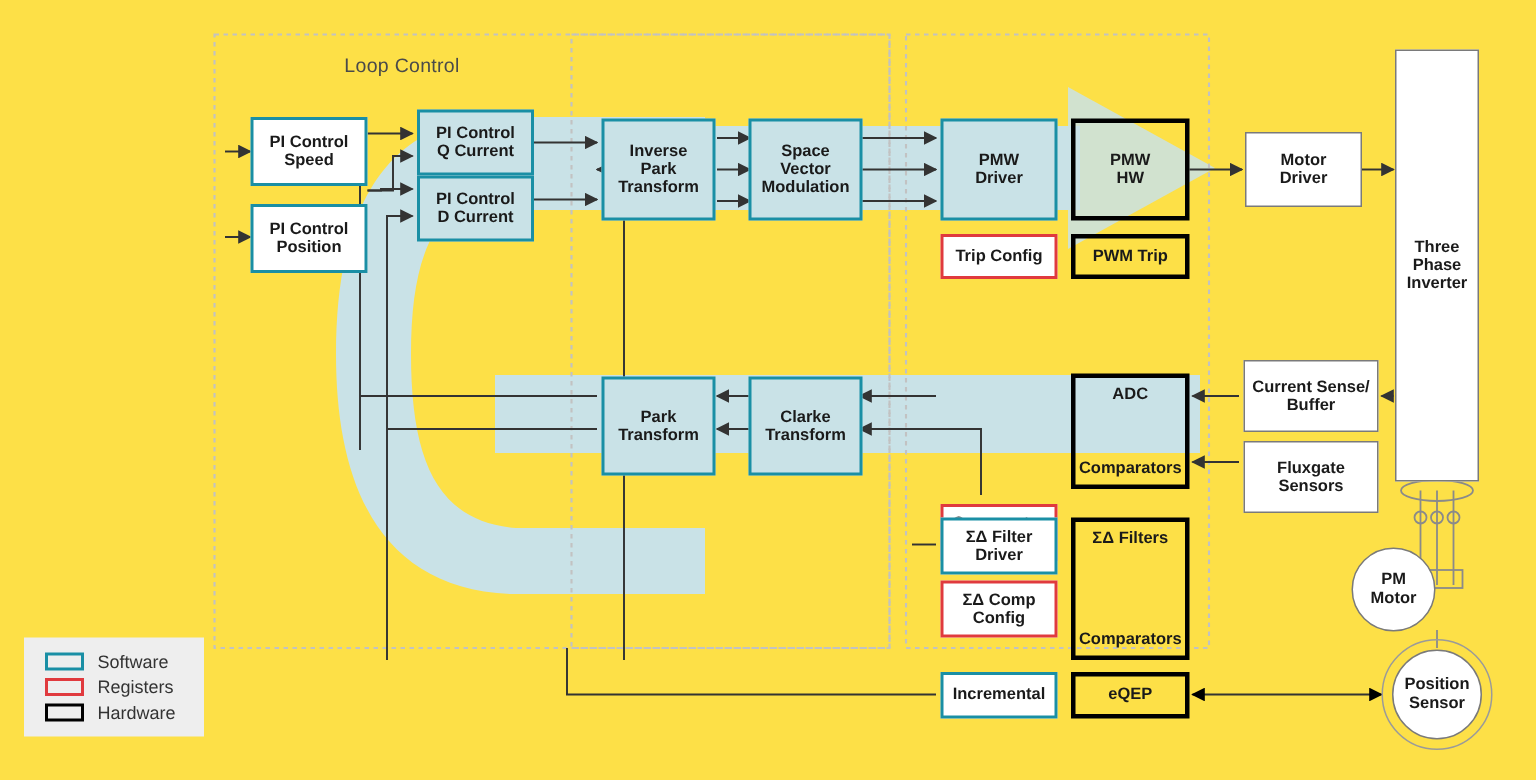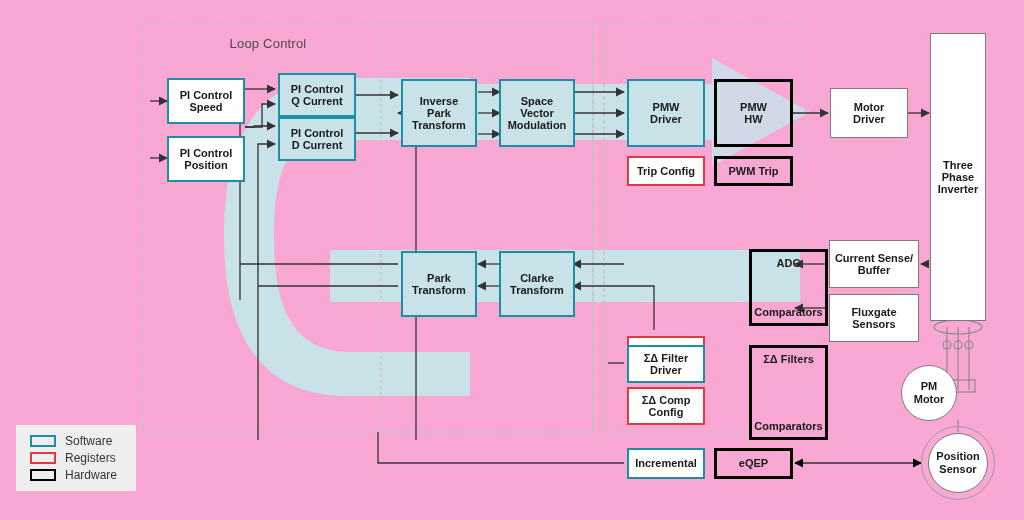--- a/index.html
+++ b/index.html
@@ -1,26 +1,26 @@
 <!DOCTYPE html>
 <html><head>
 <meta charset="utf-8">
 <style>
   html,body{margin:0;padding:0;background:#ffffff;}
   body{font-family:"Liberation Sans","DejaVu Sans",sans-serif;}
-  #stage{position:relative;width:1024px;height:520px;background:#f9a8d4;overflow:hidden;}
+  #stage{position:relative;width:1024px;height:520px;background:#fde047;overflow:hidden;}
   #stage svg{position:absolute;left:0;top:0;}
   .sect-title{position:absolute;font-size:13px;color:#4a4a4a;font-weight:400;text-align:center;letter-spacing:.2px;}
   .blk{position:absolute;box-sizing:border-box;display:flex;flex-direction:column;align-items:center;justify-content:center;text-align:center;font-size:11px;font-weight:bold;color:#1a1a1a;line-height:1.12;}
   .sw{border:2px solid #1a8fa5;background:#ffffff;}
   .sw-f{border:2px solid #1a8fa5;background:#c9e2e7;}
   .reg{border:2px solid #e03a3e;background:#ffffff;}
   .hw{border:3px solid #000000;background:transparent;}
   .ext{border:1px solid #7a7a7a;background:#ffffff;font-weight:bold;}
-  .two-ln{justify-content:space-between;padding:5px 2px;margin-left:35px;}
+  .two-ln{justify-content:space-between;padding:5px 2px;}
   .circ{position:absolute;box-sizing:border-box;border:1px solid #7a7a7a;border-radius:50%;background:#ffffff;display:flex;flex-direction:column;align-items:center;justify-content:center;text-align:center;font-size:11px;font-weight:bold;color:#1a1a1a;line-height:1.15;}
   .ring{position:absolute;box-sizing:border-box;border:1px solid #9a9a9a;border-radius:50%;background:transparent;}
   #legend{position:absolute;left:16px;top:425px;width:120px;height:66px;background:#eeeeee;display:flex;flex-direction:column;justify-content:center;padding-left:14px;box-sizing:border-box;gap:3px;}
   .lg-row{display:flex;align-items:center;gap:9px;}
   .lg-sw{width:26px;height:12px;border:2px solid #1a8fa5;box-sizing:border-box;}
   .lg-rg{width:26px;height:12px;border:2px solid #e03a3e;box-sizing:border-box;}
   .lg-hw{width:26px;height:12px;border:2px solid #000;box-sizing:border-box;}
   .lg-lb{font-size:12px;color:#333;}
 </style>
 </head>

